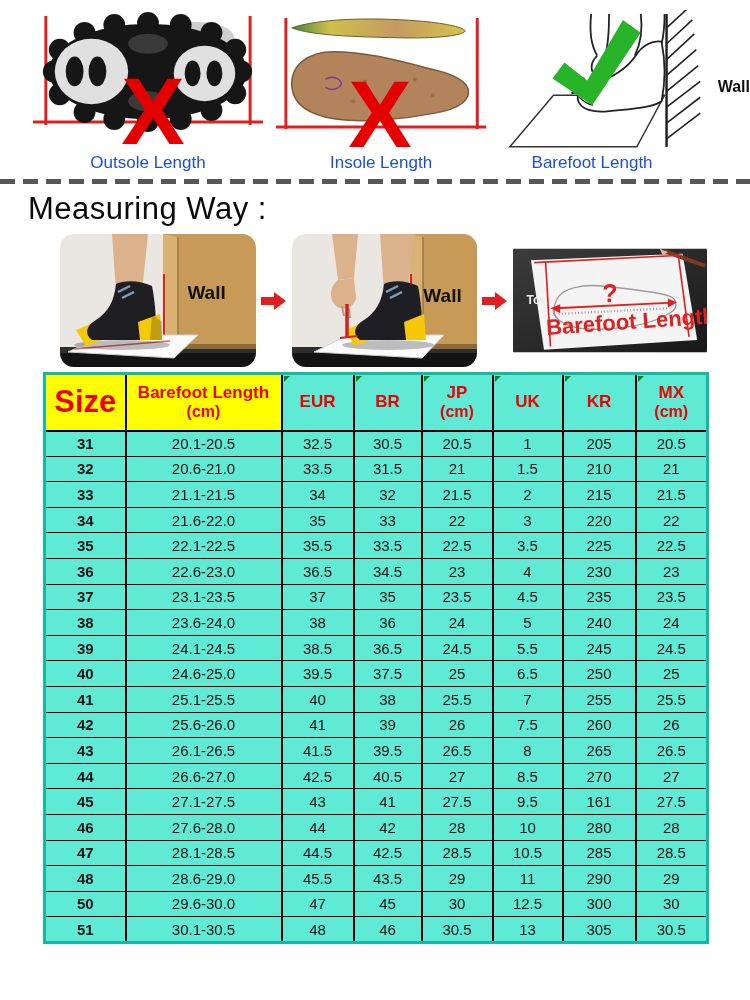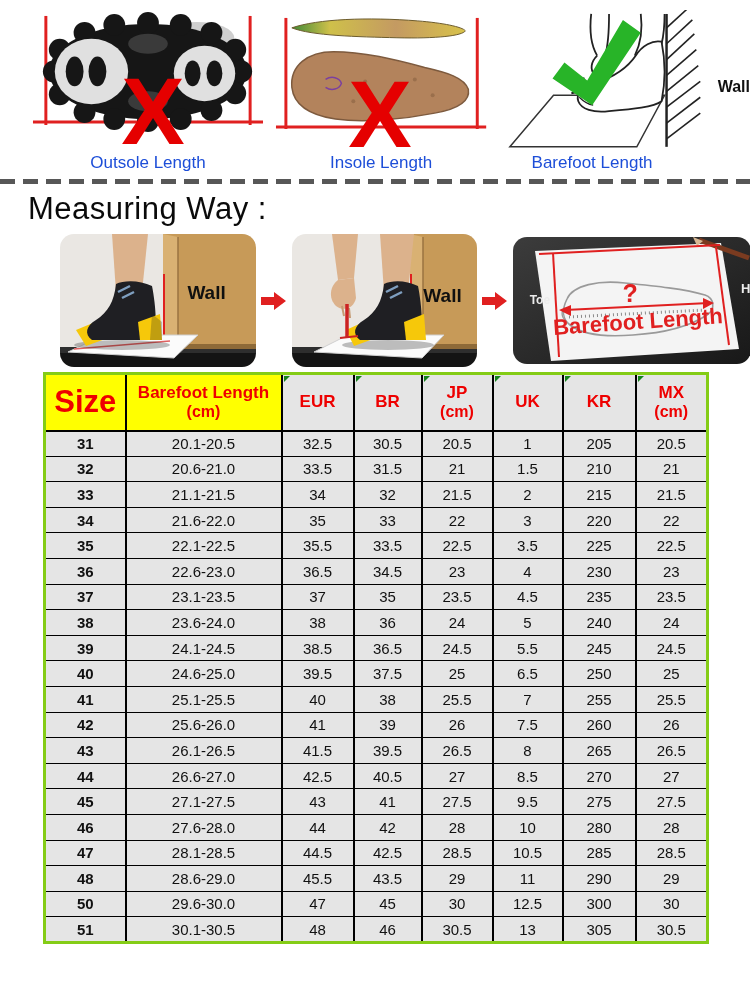--- a/index.html
+++ b/index.html
@@ -34,36 +34,36 @@
   .measuring-heading {
     position:absolute; top:191px; left:28px;
     font-size:31px; font-weight:normal; color:#0a0a0a; letter-spacing:.5px;
   }
 
   
   .photos-row { position:absolute; top:234px; left:0; width:750px; display:flex; align-items:center; }
   .photo { position:relative; border-radius:14px; overflow:hidden; flex:none; }
   .p1 { margin-left:60px; width:196px; height:133px; }
   .p2 { width:185px; height:133px; }
-  .p3 { width:238px; height:127px; }
+  .p3 { width:194px; height:127px; }
   .photo svg { display:block; width:100%; height:100%; }
   .arrow-icon { flex:none; margin:0 5px; }
   .wall-label { position:absolute; font-weight:bold; font-size:19px; color:#101010; }
   .p1 .wall-label { left:65%; top:36%; }
   .p2 .wall-label { left:71%; top:38%; }
   .ov { position:absolute; font-weight:bold; white-space:nowrap; }
   .p3 .toe  { left:7%;  top:44%; color:#ececec; font-size:12px; }
   .p3 .heel { left:79%; top:35%; color:#ececec; font-size:13px;margin-left:40px; }
   .p3 .q    { left:46%; top:33%; color:#e02020; font-size:25px; }
   .p3 .cap  { left:17%; top:57%; color:#e02020; font-size:22px; transform:rotate(-4deg); }
 
   
   table.size-table {
     position:absolute; top:372px; left:43px; width:663px;
-    border-collapse:collapse; border:3px solid #84cc16; background:#e5e5e5;
+    border-collapse:collapse; border:3px solid #14b8a6; background:#5eead4;
     table-layout:fixed;
   }
   .size-table th {
     position:relative; border:2px solid #000;
     color:#ee0000; font-weight:bold; text-align:center; vertical-align:middle;
     height:57px; font-size:17px; line-height:1.15; padding:0;
   }
   .size-table th.hl { background:#ffff00; }
   .size-table th.big { font-size:31px; }
   .size-table th .sub { display:block; font-size:16px; }
@@ -462,21 +462,21 @@
           <td>270</td>
           <td>27</td>
         </tr>
         <tr>
           <td class="size-col">45</td>
           <td>27.1-27.5</td>
           <td>43</td>
           <td>41</td>
           <td>27.5</td>
           <td>9.5</td>
-          <td>275</td>
+          <td>161</td>
           <td>27.5</td>
         </tr>
         <tr>
           <td class="size-col">46</td>
           <td>27.6-28.0</td>
           <td>44</td>
           <td>42</td>
           <td>28</td>
           <td>10</td>
           <td>280</td>

